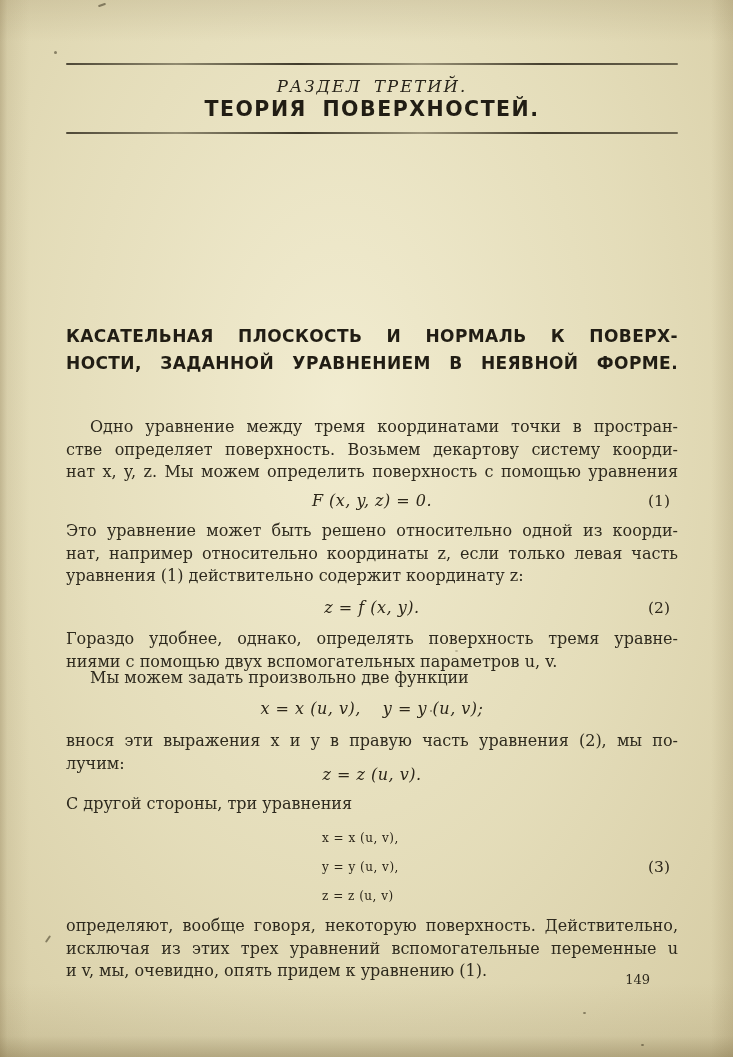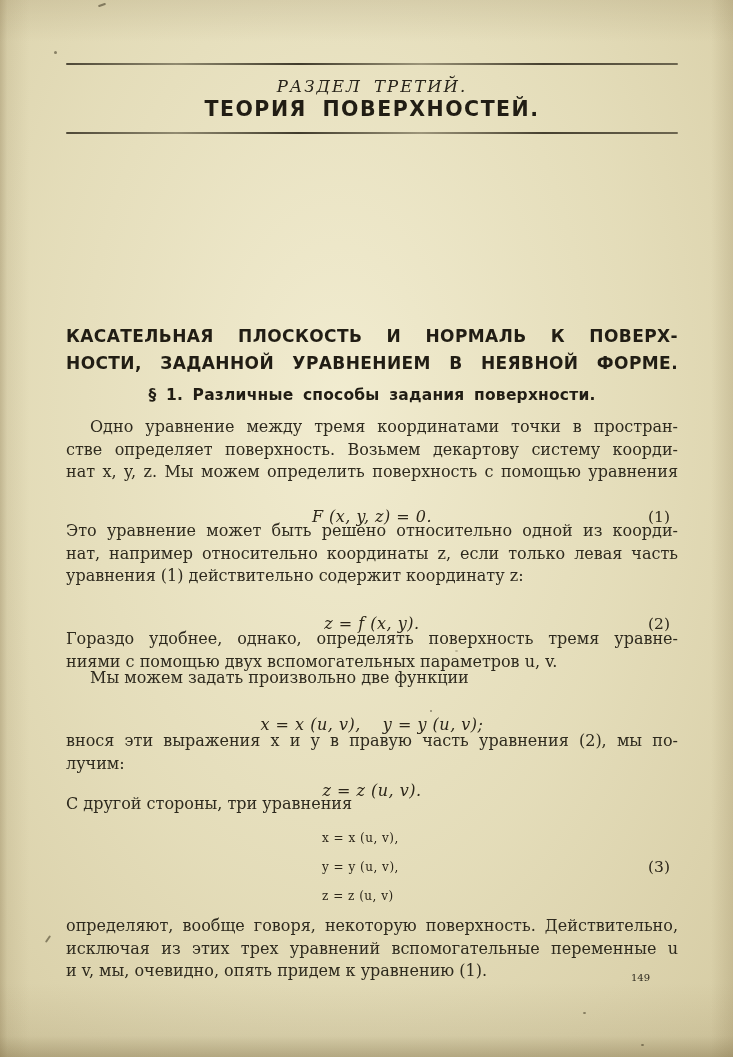--- a/index.html
+++ b/index.html
@@ -88,21 +88,21 @@
   .bodyline {
     position: absolute; left: 0; width: 100%;
     font-size: 16px;
     line-height: 22.5px;
     height: 22.5px;
     white-space: nowrap;
     color: #2e2a1e;
   }
   .just { text-align: justify; text-align-last: justify; }
   .indent { padding-left: 24px; box-sizing: border-box; }
-  .eq-row { position: absolute; left: 0; width: 100%; height: 24px; margin-top: 16px; }
+  .eq-row { position: absolute; left: 0; width: 100%; height: 24px; }
   .eq-expr {
     width: 100%;
     text-align: center;
     font-style: italic;
     font-size: 16px;
     line-height: 24px;
     letter-spacing: 0.5px;
     color: #2c2619;
   }
   .eq-num {
@@ -117,39 +117,38 @@
     position: absolute; left: 236px;
     font-size: 12px;
     line-height: 24px;
     letter-spacing: 0.5px;
     color: #2c2619;
     white-space: pre;
     margin-left: 20px;
   }
   .page-number {
     position: absolute; right: 28px;
-    font-size: 10px;
+    font-size: 13px;
     color: #2e2a1e;
   }
   .speck { position: absolute; background: rgba(62,54,34,0.55); border-radius: 50%; }
 </style>
 </head>
 <body>
 
 <div class="page">
   <div class="content">
 
     <div class="rule" style="top:63px"></div>
     <div class="kicker" style="top:77px">РАЗДЕЛ ТРЕТИЙ.</div>
     <div class="masthead-title" style="top:97px">ТЕОРИЯ ПОВЕРХНОСТЕЙ.</div>
     <div class="rule" style="top:132px"></div>
 
     <div class="chapter-heading-line" style="top:353px">НОСТИ, ЗАДАННОЙ УРАВНЕНИЕМ В НЕЯВНОЙ ФОРМЕ.</div>
     <div class="chapter-heading-line" style="top:326px">КАСАТЕЛЬНАЯ ПЛОСКОСТЬ И НОРМАЛЬ К ПОВЕРХ-</div>
-    <div class="section-title" style="top:386px">§ 1. Различные способы задания поверхности.</div>
 
     <div class="bodyline just indent" style="top:416px">Одно уравнение между тремя координатами точки в простран-</div>
     <div class="bodyline just" style="top:438.5px">стве определяет поверхность. Возьмем декартову систему коорди-</div>
     <div class="bodyline just" style="top:461px">нат x, y, z. Мы можем определить поверхность с помощью уравнения</div>
 
     <div class="eq-row" style="top:489px">
       <div class="eq-expr">F (x, y, z) = 0.</div>
       <div class="eq-num">(1)</div>
     </div>
 

